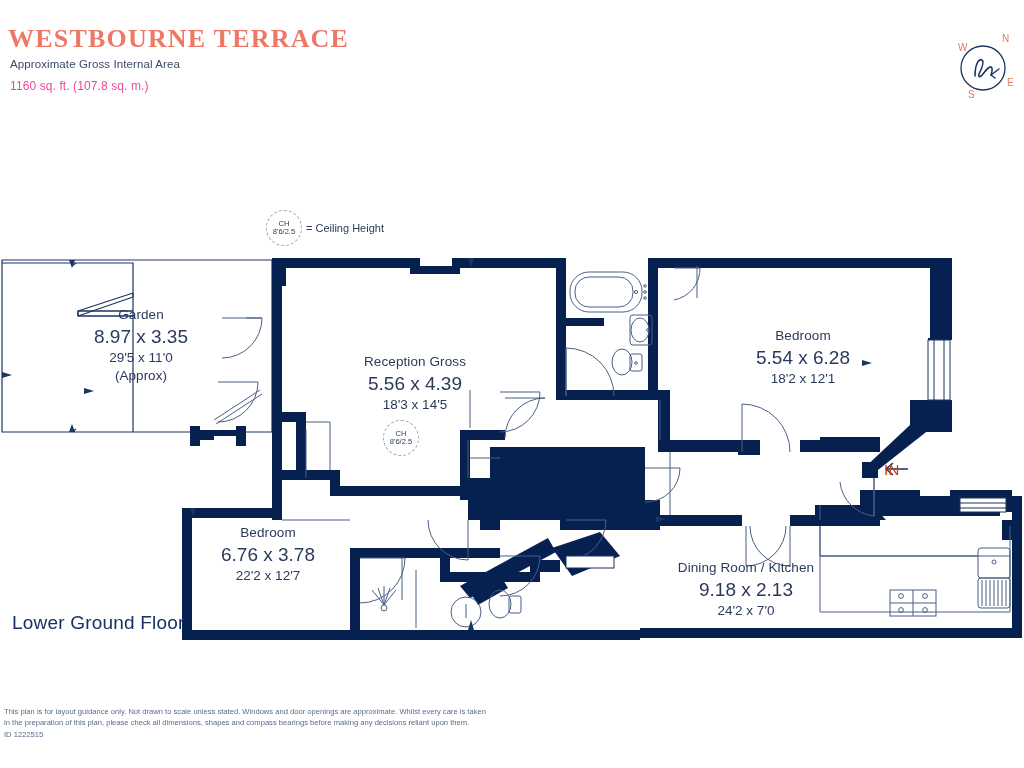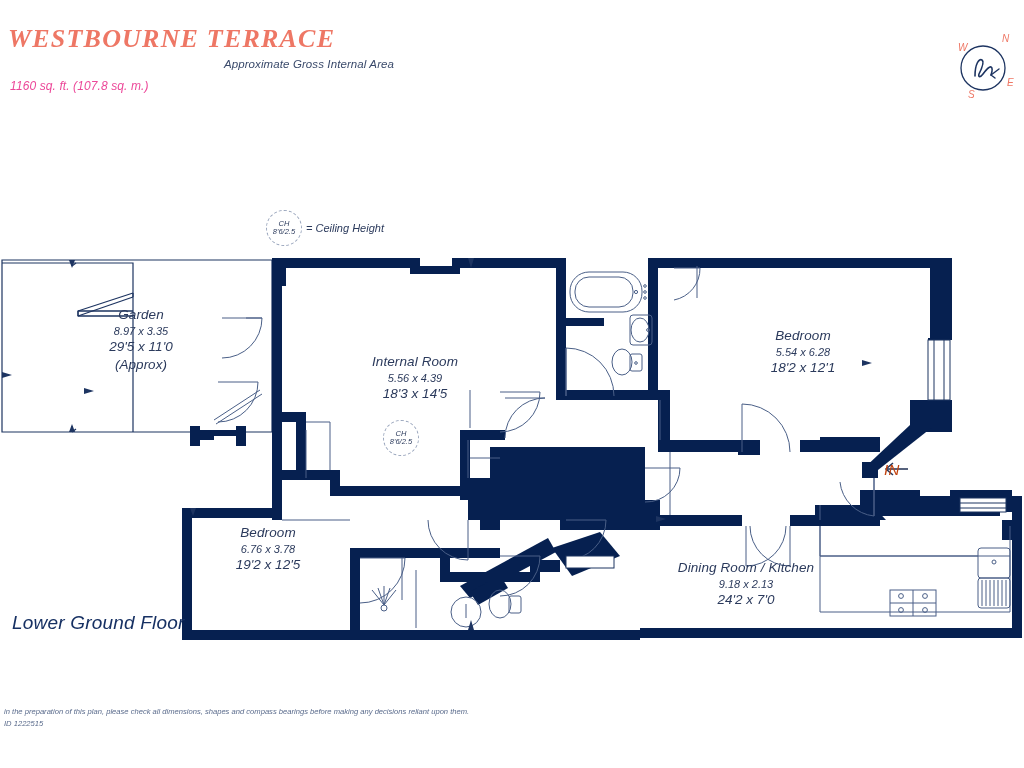--- a/index.html
+++ b/index.html
@@ -4,34 +4,34 @@
 <style>
   html,body{margin:0;padding:0;}
   body{
     width:1024px;height:768px;
     background:#ffffff;
     font-family:"Liberation Sans", sans-serif;
     color:#2b3a5c;
     overflow:hidden;
     position:relative;
   }
-  #plan-root{position:absolute;left:0;top:0;width:844px;height:768px;font-style:italic;}
+  #plan-root{position:absolute;left:0;top:0;width:844px;height:768px;}
 
   
   .header{position:absolute;left:8px;top:26px;width:600px;}
   .title{
     font-family:"Liberation Serif", serif;
     font-weight:bold;
     font-size:26px;
     letter-spacing:1.2px;
     color:#ee7765;
     margin:0 0 6px 0;
     line-height:1;
   }
-  .subtitle{font-size:11.5px;color:#3a4a6b;margin:0 0 9px 2px;letter-spacing:.1px;text-align:center;}
+  .subtitle{font-size:11.5px;color:#3a4a6b;margin:0 0 9px 2px;letter-spacing:.1px;}
   .area{font-size:12px;color:#ec4899;margin:0 0 0 2px;letter-spacing:.1px;}
 
   
   .compass{position:absolute;left:948px;top:26px;width:70px;height:80px;}
 
   
   .legend{position:absolute;left:266px;top:210px;display:flex;align-items:center;gap:4px;}
   .ch-bubble{
     width:34px;height:34px;border-radius:50%;
     border:1px dashed #9aa6bd;
@@ -47,21 +47,21 @@
     border:1px dashed #9aa6bd;
     display:flex;flex-direction:column;align-items:center;justify-content:center;
     color:#2b3a5c;
   }
   .ch-inline .ch-t{font-size:7.5px;line-height:1.05;}
   .ch-inline .ch-v{font-size:7.5px;line-height:1.05;}
 
   
   .room-label{position:absolute;text-align:center;color:#2b3a5c;line-height:1.32;}
   .room-label .r-name{font-size:13.5px;letter-spacing:.1px;}
-  .room-label .r-m{font-size:11px;}
+  .room-label .r-m{font-size:19px;}
   .room-label .r-ft{font-size:13.5px;}
   .room-label .r-approx{font-size:13.5px;}
 
   
   .in-marker{position:absolute;left:884px;top:461px;display:flex;align-items:center;gap:1px;}
   .in-marker .in-text{font-size:15px;color:#c2410c;letter-spacing:.3px;}
 
   
   .floor-caption{position:absolute;left:12px;top:612px;font-size:19px;color:#173163;letter-spacing:.2px;}
 
@@ -334,52 +334,53 @@
   </svg>
 
   <div class="room-label" style="left:76px;top:306px;width:130px;">
     <div class="r-name">Garden</div>
     <div class="r-m">8.97 x 3.35</div>
     <div class="r-ft">29'5 x 11'0</div>
     <div class="r-approx">(Approx)</div>
   </div>
 
   <div class="room-label" style="left:320px;top:353px;width:190px;">
-    <div class="r-name">Internal Room</div>
+    <div class="r-name">Reception Gross</div>
     <div class="r-m">5.56 x 4.39</div>
     <div class="r-ft">18'3 x 14'5</div>
   </div>
 
   <div class="ch-inline" style="left:383px;top:420px;">
     <span class="ch-t">CH</span>
     <span class="ch-v">8'6/2.5</span>
   </div>
 
   <div class="room-label" style="left:738px;top:327px;width:130px;">
     <div class="r-name">Bedroom</div>
     <div class="r-m">5.54 x 6.28</div>
     <div class="r-ft">18'2 x 12'1</div>
   </div>
 
   <div class="room-label" style="left:202px;top:524px;width:132px;">
     <div class="r-name">Bedroom</div>
     <div class="r-m">6.76 x 3.78</div>
-    <div class="r-ft">19'2 x 12'5</div>
+    <div class="r-ft">22'2 x 12'7</div>
   </div>
 
   <div class="room-label" style="left:660px;top:559px;width:172px;">
     <div class="r-name">Dining Room / Kitchen</div>
     <div class="r-m">9.18 x 2.13</div>
     <div class="r-ft">24'2 x 7'0</div>
   </div>
 
   <div class="in-marker">
     <span class="in-text">IN</span>
   </div>
 
   <div class="floor-caption">Lower Ground Floor</div>
 
   <div class="footer">
+    <p>This plan is for layout guidance only. Not drawn to scale unless stated. Windows and door openings are approximate. Whilst every care is taken</p>
     <p>in the preparation of this plan, please check all dimensions, shapes and compass bearings before making any decisions reliant upon them.</p>
     <p class="fid">ID 1222515</p>
   </div>
 
 </div>
 
 </body></html>

